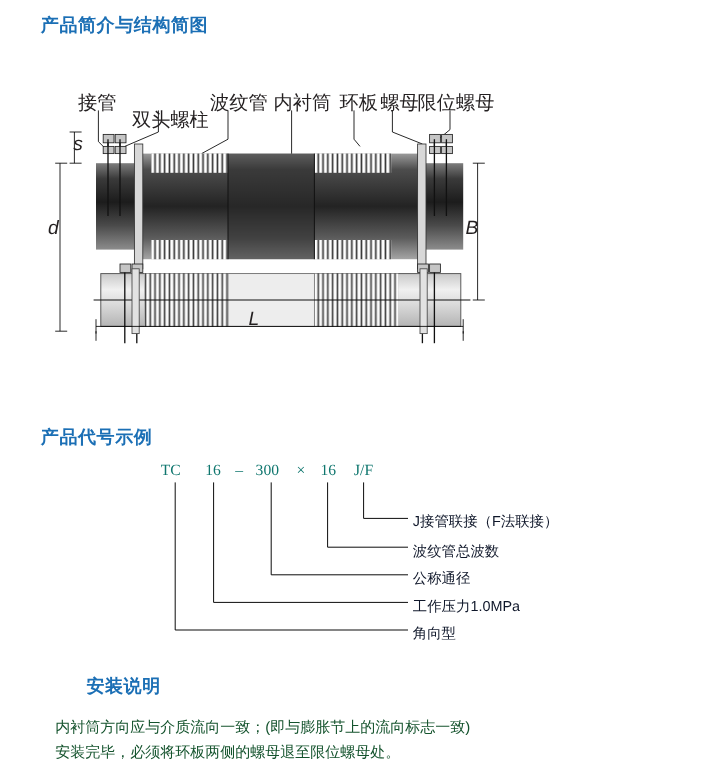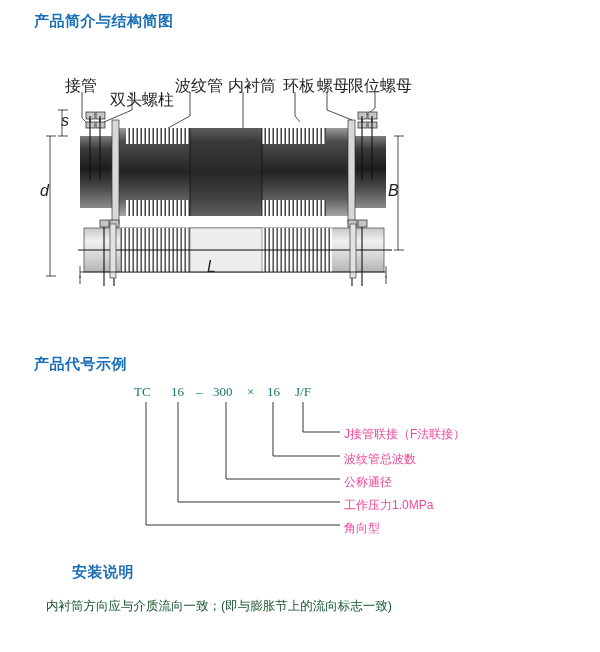--- a/index.html
+++ b/index.html
@@ -53,21 +53,21 @@
   .code-token {
     position: absolute;
     font-size: 13px;
     color: #0f766e;
     white-space: nowrap;
     font-family: "Liberation Serif", serif;
   }
   .code-desc {
     position: absolute;
     font-size: 12px;
-    color: #ec4899;
+    color: #0f172a;
     white-space: nowrap;
   }
 
   
   #install-notes {
     position: absolute;
     left: 46px;
     top: 596px;
     width: 520px;
   }
@@ -273,13 +273,14 @@
       <line x1="146" y1="24" x2="146" y2="147"></line>
       <line x1="146" y1="147" x2="340" y2="147"></line>
     </g>
   </svg>
 </div>
 
 <div id="title-3" class="section-title">安装说明</div>
 
 <div id="install-notes">
   <div class="note-line">内衬筒方向应与介质流向一致；(即与膨胀节上的流向标志一致)</div>
+  <div class="note-line">安装完毕，必须将环板两侧的螺母退至限位螺母处。</div>
 </div>
 
 </body></html>

